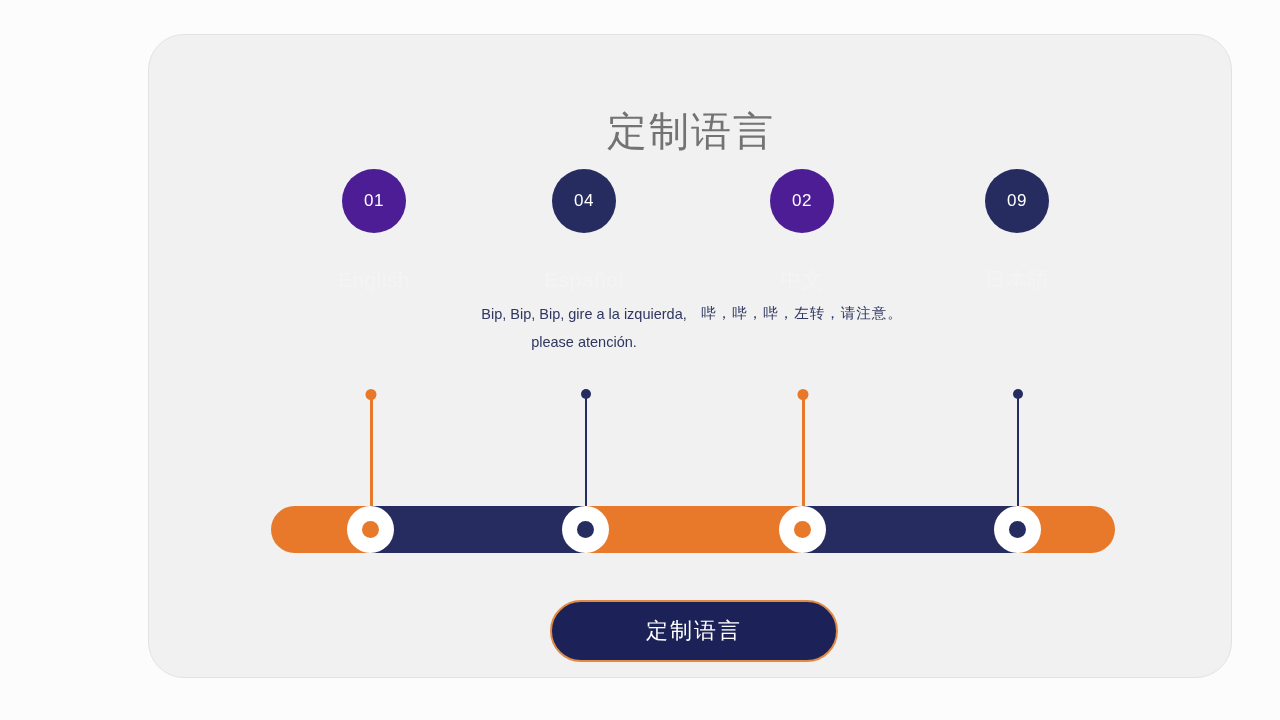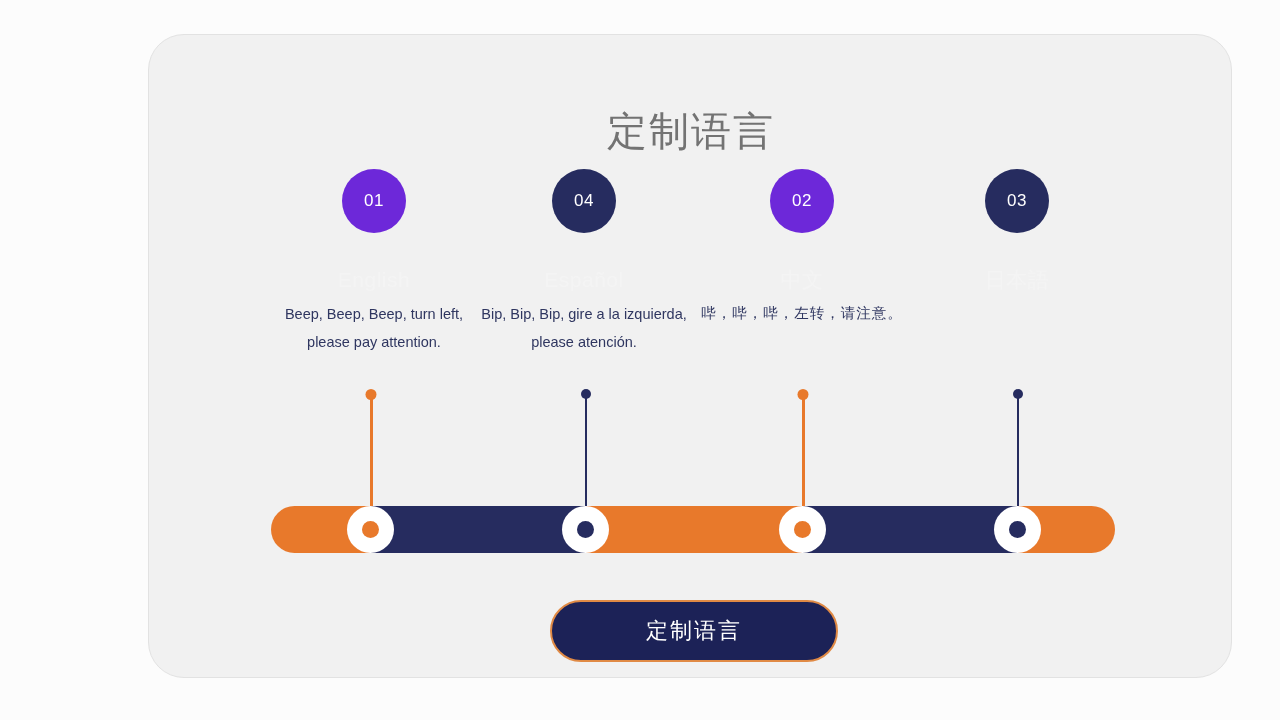--- a/index.html
+++ b/index.html
@@ -70,21 +70,21 @@
     border-radius: 50%;
     margin: 0 auto;
     display: flex;
     align-items: center;
     justify-content: center;
     font-size: 17px;
     font-weight: 400;
     color: #ffffff;
     letter-spacing: 0.5px;
   }
-  .badge.orange { background: #6d28d9; }
+  .badge.orange { background: #4c1d95; }
   .badge.navy   { background: #262c5f; }
 
   .lang-label {
     margin-top: 36px;
     font-size: 21px;
     font-weight: 400;
     color: #f4f4f4;
     line-height: 1;
     letter-spacing: 0.5px;
   }
@@ -197,37 +197,36 @@
 <div class="stage">
   <div class="card">
 
     <div class="page-title">定制语言</div>
 
     <div class="columns">
 
       <div class="col col-0">
         <div class="badge orange">01</div>
         <div class="lang-label">English</div>
-        <div class="phrase">Beep, Beep, Beep, turn left, please pay attention.</div>
       </div>
 
       <div class="col col-1">
         <div class="badge navy">04</div>
         <div class="lang-label">Español</div>
         <div class="phrase">Bip, Bip, Bip, gire a la izquierda, please atención.</div>
       </div>
 
       <div class="col col-2">
         <div class="badge orange">02</div>
         <div class="lang-label">中文</div>
         <div class="phrase cjk">哔，哔，哔，左转，请注意。</div>
       </div>
 
       <div class="col col-3">
-        <div class="badge navy">03</div>
+        <div class="badge navy">09</div>
         <div class="lang-label">日本語</div>
       </div>
 
     </div>
 
     <div class="stems">
       <div class="stem orange stem-0">
         <span class="dot"></span>
       </div>
       <div class="stem navy stem-1">

